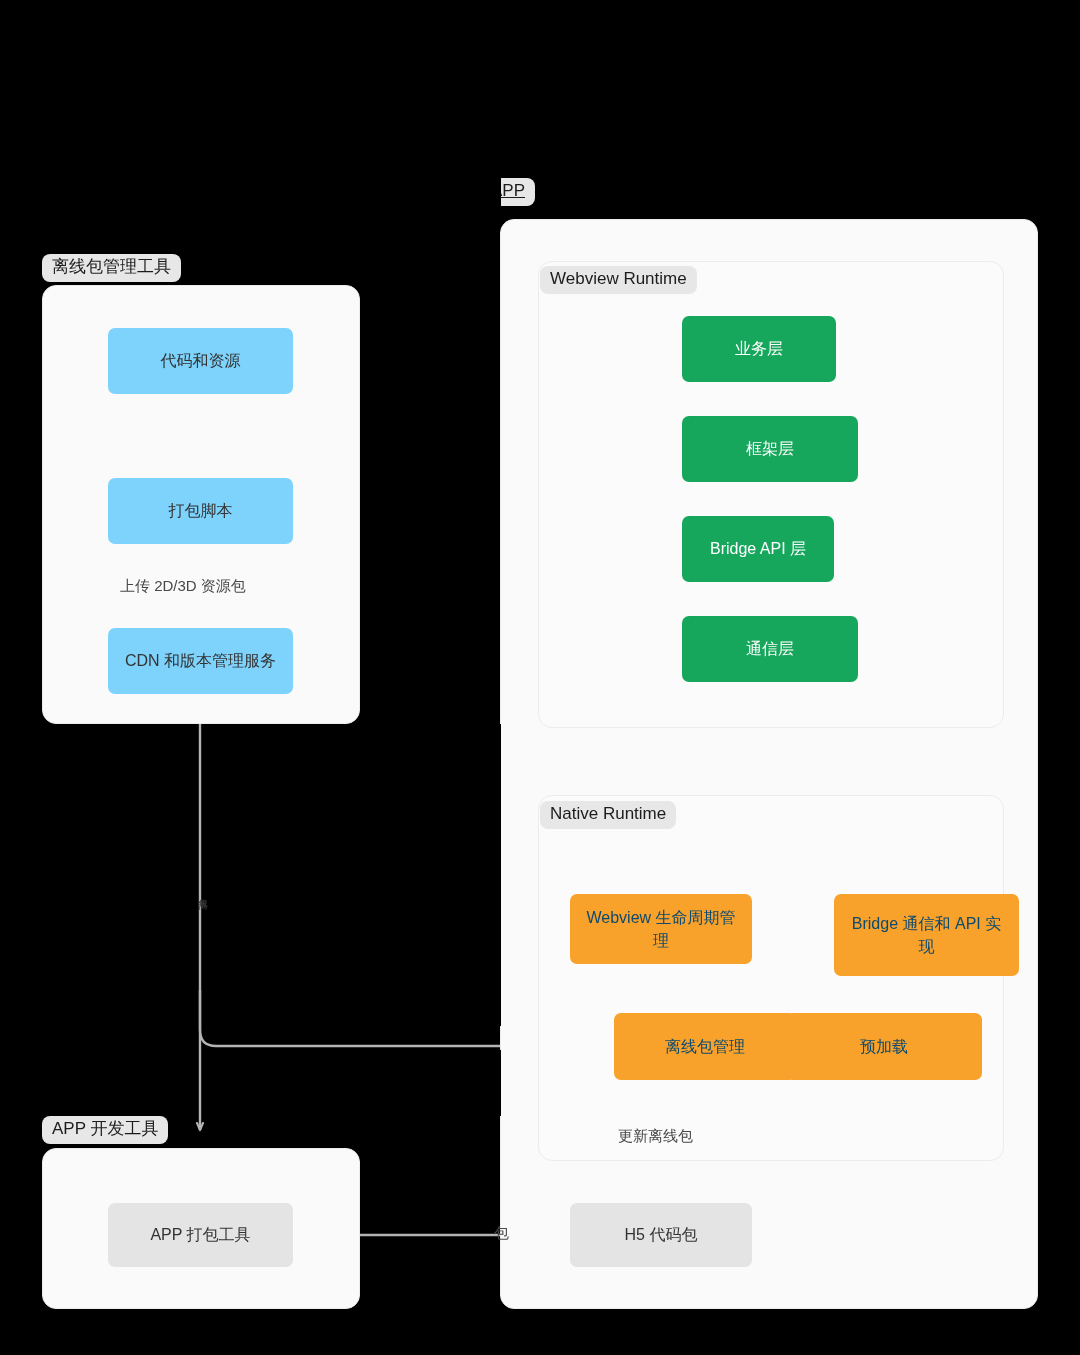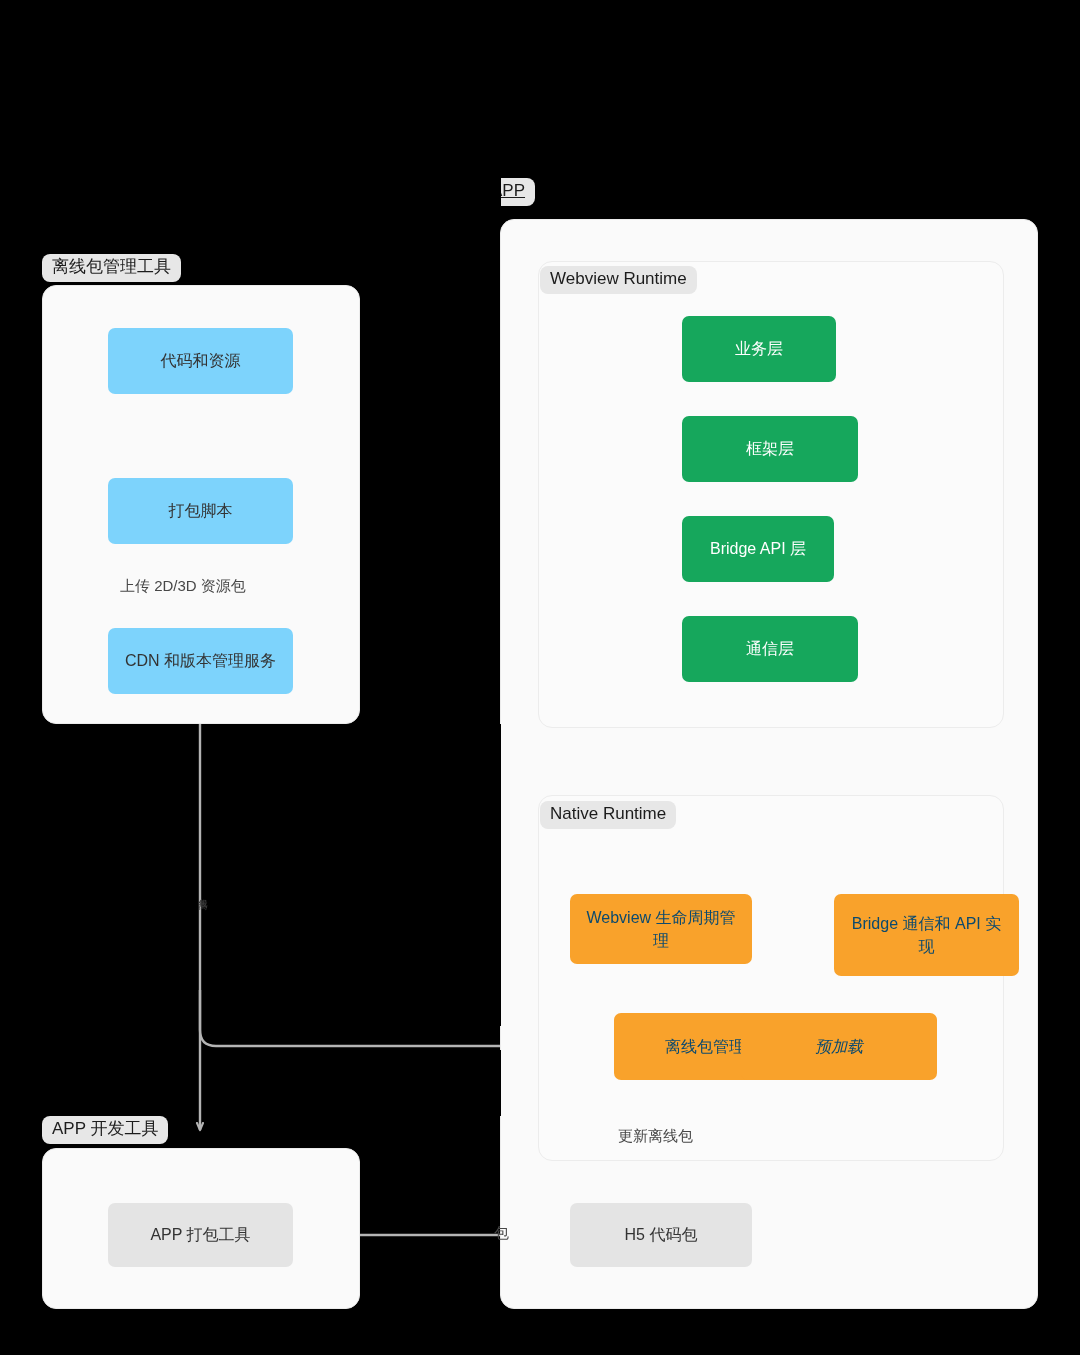--- a/index.html
+++ b/index.html
@@ -167,21 +167,21 @@
   <div class="node green" style="left:682px; top:516px; width:152px; height:66px;">Bridge API 层</div>
   <div class="node green" style="left:682px; top:616px; width:176px; height:66px;">通信层</div>
 
   <div class="group inner" style="left:538px; top:795px; width:466px; height:366px;"></div>
   <div class="group-label" style="left:540px; top:801px;">Native Runtime</div>
 
   <div class="node orange" style="left:570px; top:894px; width:182px; height:70px;">Webview 生命周期管理</div>
   <div class="node orange" style="left:786px; top:894px; width:185px; height:82px;margin-left:48px;">Bridge 通信和 API 实现</div>
 
   <div class="node orange" style="left:570px; top:1013px; width:182px; height:67px;margin-left:44px;">离线包管理</div>
-  <div class="node orange" style="left:741px; top:1013px; width:196px; height:67px;font-style:italic;">预加载</div>
+  <div class="node orange" style="left:786px; top:1013px; width:196px; height:67px;">预加载</div>
 
   <div class="edge-label" style="left:618px; top:1127px;">更新离线包</div>
 
   <div class="node grey" style="left:570px; top:1203px; width:182px; height:64px;">H5 代码包</div>
 
   <div class="group" style="left:42px; top:1148px; width:318px; height:161px;"></div>
   <div class="group-label" style="left:42px; top:1116px;">APP 开发工具</div>
 
   <div class="node grey" style="left:108px; top:1203px; width:185px; height:64px;">APP 打包工具</div>
 

